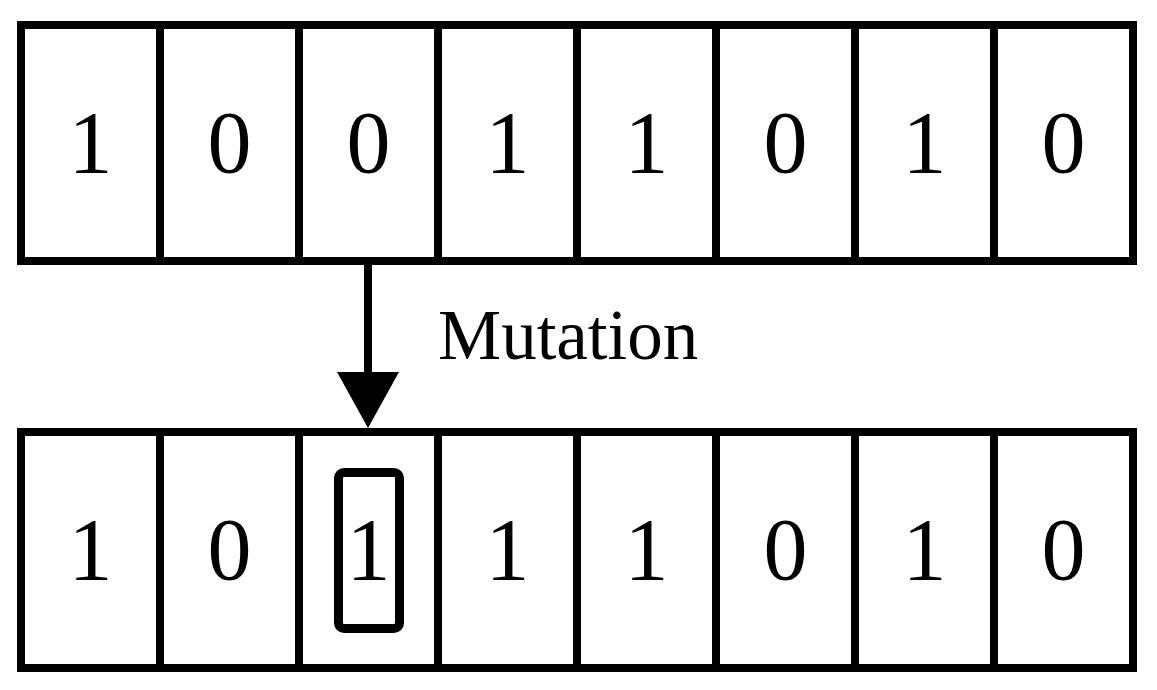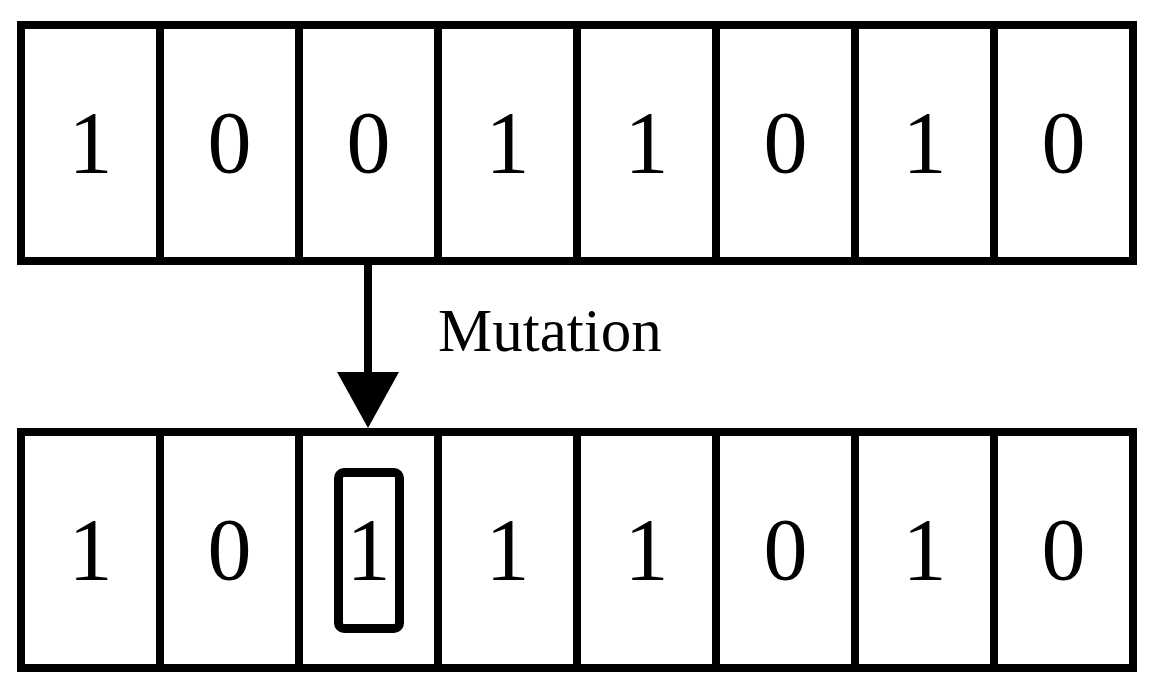--- a/index.html
+++ b/index.html
@@ -53,21 +53,21 @@
     left: 330px;
     top: 262px;
     width: 76px;
     height: 167px;
   }
   .mutation-label {
     position: absolute;
     left: 438px;
     top: 300px;
     font-family: "Liberation Serif", serif;
-    font-size: 61px;
+    font-size: 71px;
     line-height: 1;
     color: #000000;
     white-space: nowrap;
   }
 </style>
 </head>
 <body>
 
 <div class="canvas">
 

